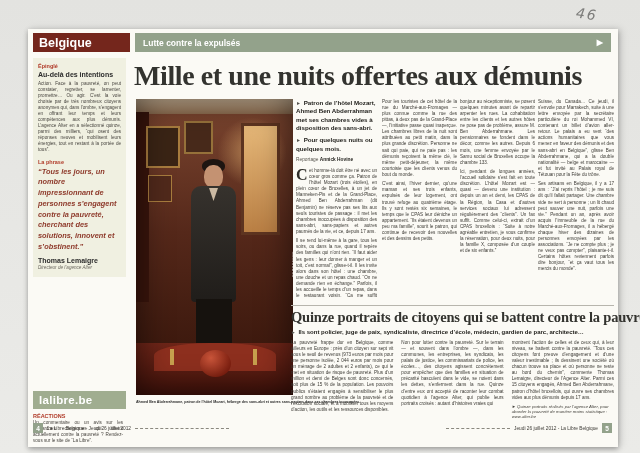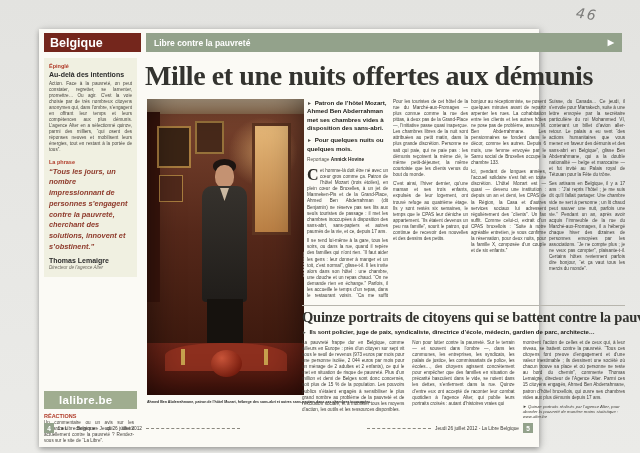--- a/index.html
+++ b/index.html
@@ -1,20 +1,20 @@
 <!DOCTYPE html>
 <html><head>
 <meta charset="utf-8">
 <style>
   html,body{margin:0;padding:0;}
   body{width:640px;height:453px;overflow:hidden;background:#e7e7e4;font-family:"Liberation Sans",sans-serif;}
   .scan{position:relative;width:640px;height:453px;background:linear-gradient(180deg,#e3e3e0,#ebebe8);}
   .handwritten{position:absolute;right:42px;top:6px;font-family:"DejaVu Sans",sans-serif;font-style:italic;
     color:#7d7d7b;font-size:14px;transform:rotate(8deg);letter-spacing:2px;}
-  .page{position:absolute;left:39px;top:29px;width:500px;height:418px;background:#fbfaf5;
+  .page{position:absolute;left:28px;top:29px;width:590px;height:418px;background:#fbfaf5;
     box-shadow:0 2px 5px rgba(0,0,0,.3),3px 0 8px rgba(0,0,0,.12);}
 
   
   .header-row{position:absolute;left:5px;top:4px;width:578px;height:19px;display:flex;}
   .belgique{width:97px;background:#74261c;color:#fff;font-weight:bold;font-size:12.5px;
     display:flex;align-items:center;padding-left:6px;box-sizing:border-box;}
   .banner{flex:1;margin-left:5px;background:#93a28b;color:#fff;font-weight:bold;font-size:8.5px;
     display:flex;align-items:center;padding:0 8px;box-sizing:border-box;}
   .banner .arrow{margin-left:auto;font-size:8px;color:#fff;}
 
@@ -22,21 +22,21 @@
   .left-rail{position:absolute;left:5px;top:29px;width:93px;border-radius:16px;}
   .epingle-panel{background:#f0f0e1;padding:5px 5px 7px;box-sizing:border-box;}
   .red-label{color:#b03a28;font-weight:bold;font-size:5.5px;margin-bottom:2px;}
   .epingle-title{font-weight:bold;color:#2b2b2b;font-size:7px;margin-bottom:3px;}
   .tiny{font-size:4.6px;line-height:1.3;color:#47443f;text-align:justify;margin:0 0 4px;}
   .phrase-label{margin-top:6px;}
   .quote{color:#8e3a2b;font-weight:bold;font-style:italic;font-size:7.4px;line-height:1.45;margin:2px 0 4px;}
   .quote-author{font-weight:bold;font-size:7px;color:#2b2b2b;}
   .quote-role{font-size:4.6px;color:#6a675f;font-style:italic;margin-top:1px;}
   .lalibre-box{position:absolute;left:0;top:333px;width:93px;height:18px;background:#a0ad90;
-    color:#fff;font-weight:bold;font-size:11.5px;display:flex;align-items:center;padding-left:15px;
+    color:#fff;font-weight:bold;font-size:11.5px;display:flex;align-items:center;padding-left:6px;
     box-sizing:border-box;letter-spacing:.3px;}
   .reactions-label{position:absolute;left:0;top:355px;}
   .reactions-body{position:absolute;left:0;top:362px;width:90px;}
 
   
   .headline{position:absolute;left:106px;top:31px;width:480px;margin:0;
     font-family:"Liberation Serif",serif;font-weight:600;font-size:28px;color:#33332f;
     letter-spacing:-.4px;white-space:nowrap;}
 
   
@@ -108,21 +108,21 @@
 <body>
 
 <div class="scan">
   <div class="handwritten">46</div>
 
   <div class="page">
 
     <div class="header-row">
       <div class="belgique">Belgique</div>
       <div class="banner">
-        <span>Libre contre la pauvreté</span>
+        <span>Lutte contre la expulsés</span>
         <span class="arrow">▶</span>
       </div>
     </div>
 
     <aside class="left-rail">
       <div class="epingle-panel">
         <div class="red-label">Épinglé</div>
         <div class="epingle-title">Au-delà des intentions</div>
         <p class="tiny">Action. Face à la pauvreté, on peut constater, regretter, se lamenter, promettre… Ou agir. C’est la voie choisie par de très nombreux citoyens anonymes qui, dans l’ombre, s’engagent en offrant leur temps et leurs compétences aux plus démunis. L’agence Alter en a sélectionné quinze, parmi des milliers, “qui osent des réponses neuves et mobilisent leurs énergies, tout en restant à la portée de tous”.</p>
         <div class="red-label phrase-label">La phrase</div>

